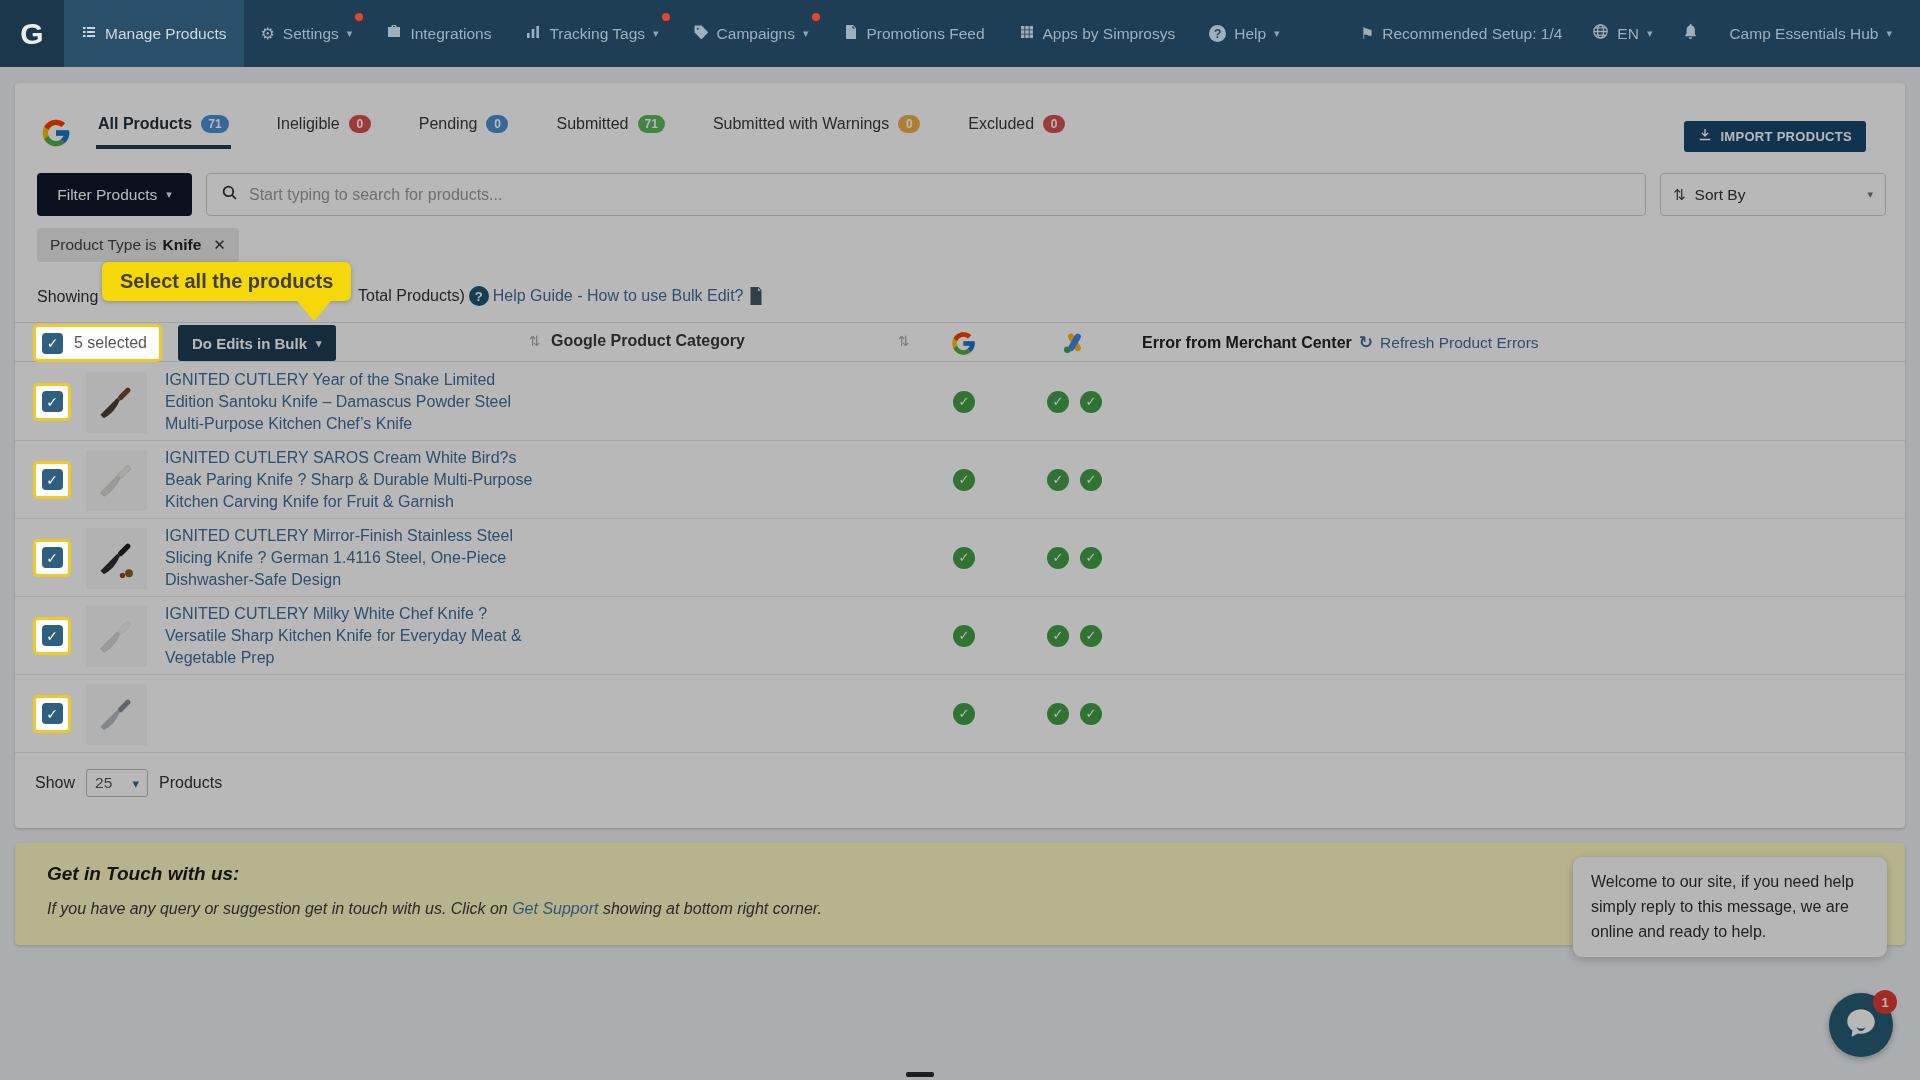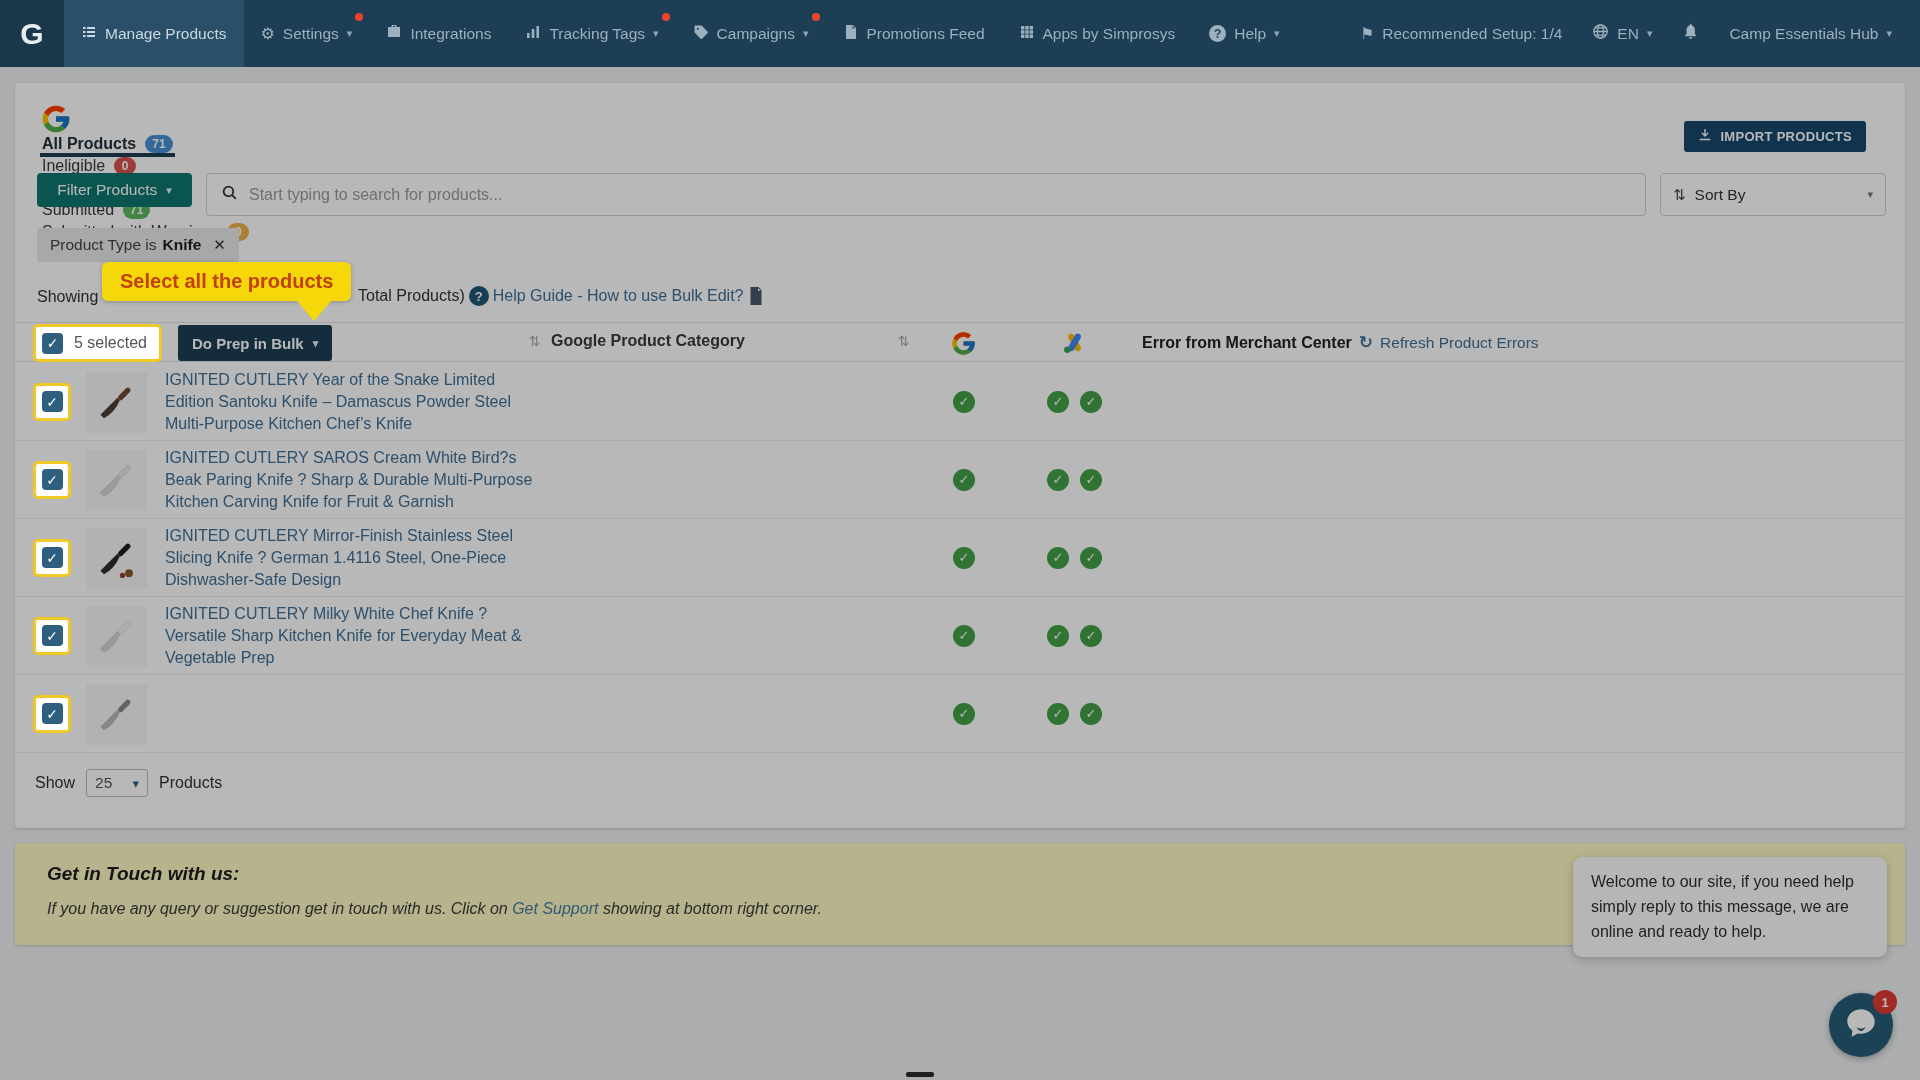--- a/index.html
+++ b/index.html
@@ -31,37 +31,37 @@
   .content { position:absolute; top:67px; left:0; width:1920px; height:1013px; background:#eef0f1; }
   .overlay { position:absolute; inset:0; background:rgba(0,0,0,0.28); z-index:10; }
 
   .main-card { position:absolute; left:15px; top:16px; width:1890px; height:745px;
     background:#ffffff; border-radius:4px; box-shadow:0 1px 3px rgba(0,0,0,.18); }
   .footer-card { position:absolute; left:15px; top:776px; width:1890px; height:102px;
     background:#fef9c3; border-radius:4px; padding:20px 32px; box-shadow:0 1px 3px rgba(0,0,0,.18);font-style:italic; }
 
   
   .tabs-row { position:absolute; top:20px; left:25px; right:30px; height:46px;
-    display:flex; align-items:flex-start;flex-direction:column; }
+    display:flex; align-items:flex-end; }
   .g-logo { width:32px; height:32px; margin-right:24px; flex:0 0 auto; }
   .tab { display:flex; align-items:center; gap:9px; height:46px; padding:0 2px; margin-right:44px;
     font-size:16px; color:#3a3a3a; cursor:pointer; border-bottom:4px solid transparent; }
   .tab.active { color:#22313c; font-weight:bold; border-bottom-color:#1e3e55; }
   .badge { min-width:22px; height:18px; padding:0 7px; border-radius:9px; color:#fff;
     font-size:12px; font-weight:bold; display:inline-flex; align-items:center; justify-content:center; }
   .badge-blue { background:#4a8fd3; } .badge-red { background:#d9534f; }
   .badge-green { background:#5cb85c; } .badge-amber { background:#eeb24a; }
   .import-btn { position:absolute; right:39px; top:38px; height:31px; padding:0 14px;
     background:#17486d; border:none; border-radius:3px; color:#fff; font-size:13px; font-weight:bold;
     letter-spacing:.3px; display:flex; align-items:center; gap:8px; cursor:pointer; }
   .import-btn svg { width:14px; height:14px; fill:#fff; }
 
   
   .toolbar { position:absolute; top:90px; left:22px; right:19px; height:43px; display:flex; }
-  .filter-btn { width:155px; height:34px; background:#0f766e; border:none; border-radius:4px;
+  .filter-btn { width:155px; height:43px; background:#0f172a; border:none; border-radius:4px;
     color:#fff; font-size:15.5px; display:flex; align-items:center; justify-content:center; gap:9px;
     cursor:pointer; flex:0 0 auto; }
   .search-wrap { flex:1; margin:0 14px; background:#fff; border:1px solid #cfcfcf; border-radius:4px;
     display:flex; align-items:center; padding:0 14px; gap:11px; }
   .search-wrap svg { width:17px; height:17px; stroke:#333; fill:none; stroke-width:1.7; flex:0 0 auto; }
   .search-wrap input { border:none; outline:none; width:100%; font-size:16px; color:#333;
     font-family:inherit; background:transparent; }
   .search-wrap input::placeholder { color:#9a9a9a; }
   .sort-box { width:226px; background:#fff; border:1px solid #cfcfcf; border-radius:4px;
     display:flex; align-items:center; padding:0 12px; cursor:pointer; flex:0 0 auto; }
@@ -81,21 +81,21 @@
   .showing-prefix { position:absolute; left:0; top:2px; }
   .showing-rest { position:absolute; left:321px; top:0; display:flex; align-items:center; gap:4px; }
   .help-circle { width:20px; height:20px; border-radius:50%; background:#1e5674; color:#fff;
     font-size:13px; font-weight:bold; display:inline-flex; align-items:center; justify-content:center; cursor:pointer; }
   .help-link { color:#3f6f96; cursor:pointer; }
   .doc-icon svg { width:16px; height:18px; fill:#44586b; display:block; }
 
   
   .tour-tip { position:absolute; left:87px; top:179px; z-index:25; background:#f6d70a; border-radius:6px;
     height:39px; padding:0 18px; display:flex; align-items:center; font-size:20px; font-weight:bold;
-    color:#c2410c; box-shadow:0 1px 4px rgba(0,0,0,.25); }
+    color:#404040; box-shadow:0 1px 4px rgba(0,0,0,.25); }
   .tour-tip .pointer { position:absolute; left:195px; top:100%; width:0; height:0;
     border-left:17px solid transparent; border-right:17px solid transparent; border-top:20px solid #f6d70a; }
 
   
   .thead { position:absolute; top:239px; left:0; right:0; height:40px;
     border-top:1px solid #e3e3e3; border-bottom:1px solid #e3e3e3; font-size:16px; color:#333; }
   .sel-high { position:absolute; left:18px; top:1px; height:38px; z-index:20;
     border:3px solid #eec928; background:#fff; border-radius:5px;
     display:flex; align-items:center; gap:11px; padding:0 12px 0 6px; }
   .cbox { width:21px; height:21px; background:#2e5f7e; border-radius:4px; color:#fff;
@@ -337,21 +337,21 @@
       <span>Select all the products</span>
       <span class="pointer"></span>
     </div>
 
     <div class="thead">
       <div class="sel-high">
         <span class="cbox">✓</span>
         <span class="sel-label">5 selected</span>
       </div>
       <button class="bulk-btn">
-        <span>Do Prep in Bulk</span>
+        <span>Do Edits in Bulk</span>
         <span class="caret">▾</span>
       </button>
       <span class="th-sort" style="left:514px">⇅</span>
       <span class="th-cat">Google Product Category</span>
       <span class="th-sort" style="left:883px">⇅</span>
       <span class="th-gicon">
         <svg viewBox="0 0 48 48">
             <path fill="#FFC107" d="M43.611 20.083H42V20H24v8h11.303c-1.649 4.657-6.08 8-11.303 8c-6.627 0-12-5.373-12-12s5.373-12 12-12c3.059 0 5.842 1.154 7.961 3.039l5.657-5.657C34.046 6.053 29.268 4 24 4C12.955 4 4 12.955 4 24s8.955 20 20 20s20-8.955 20-20c0-1.341-.138-2.65-.389-3.917z"></path>
             <path fill="#FF3D00" d="M6.306 14.691l6.571 4.819C14.655 15.108 18.961 12 24 12c3.059 0 5.842 1.154 7.961 3.039l5.657-5.657C34.046 6.053 29.268 4 24 4C16.318 4 9.656 8.337 6.306 14.691z"></path>
             <path fill="#4CAF50" d="M24 44c5.166 0 9.86-1.977 13.409-5.192l-6.19-5.238C29.211 35.091 26.715 36 24 36c-5.202 0-9.619-3.317-11.283-7.946l-6.522 5.025C9.505 39.556 16.227 44 24 44z"></path>

